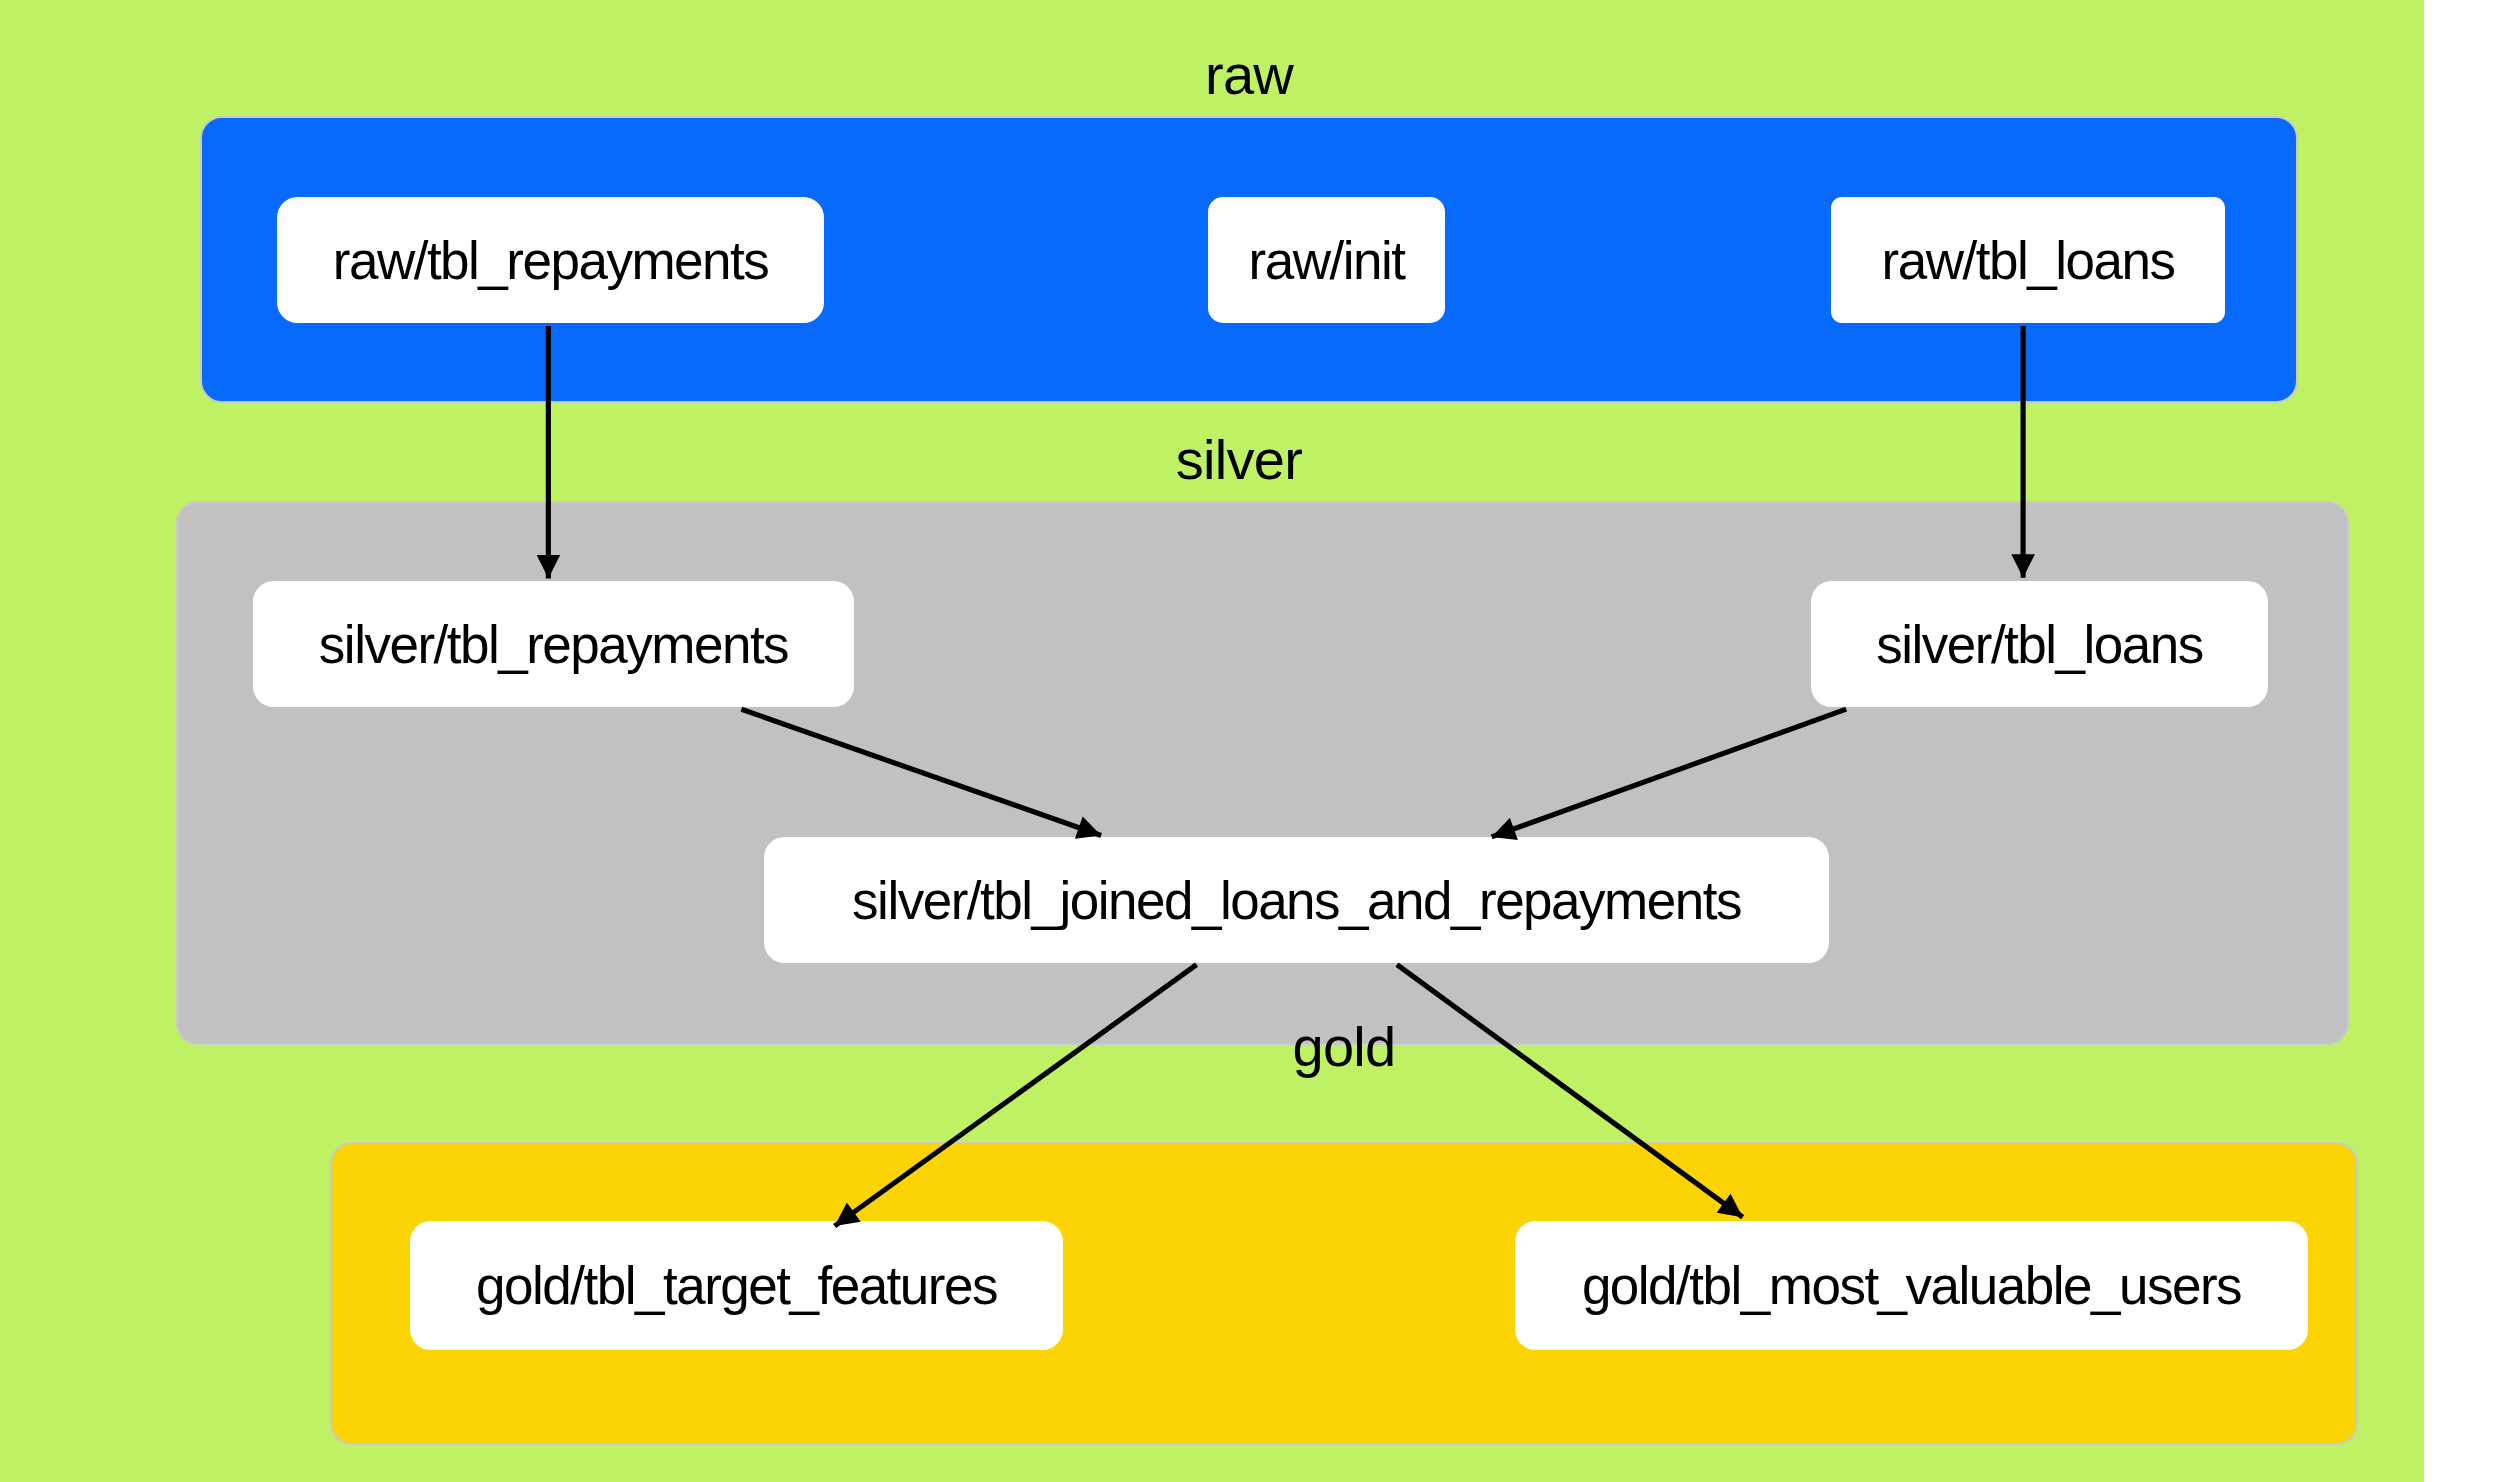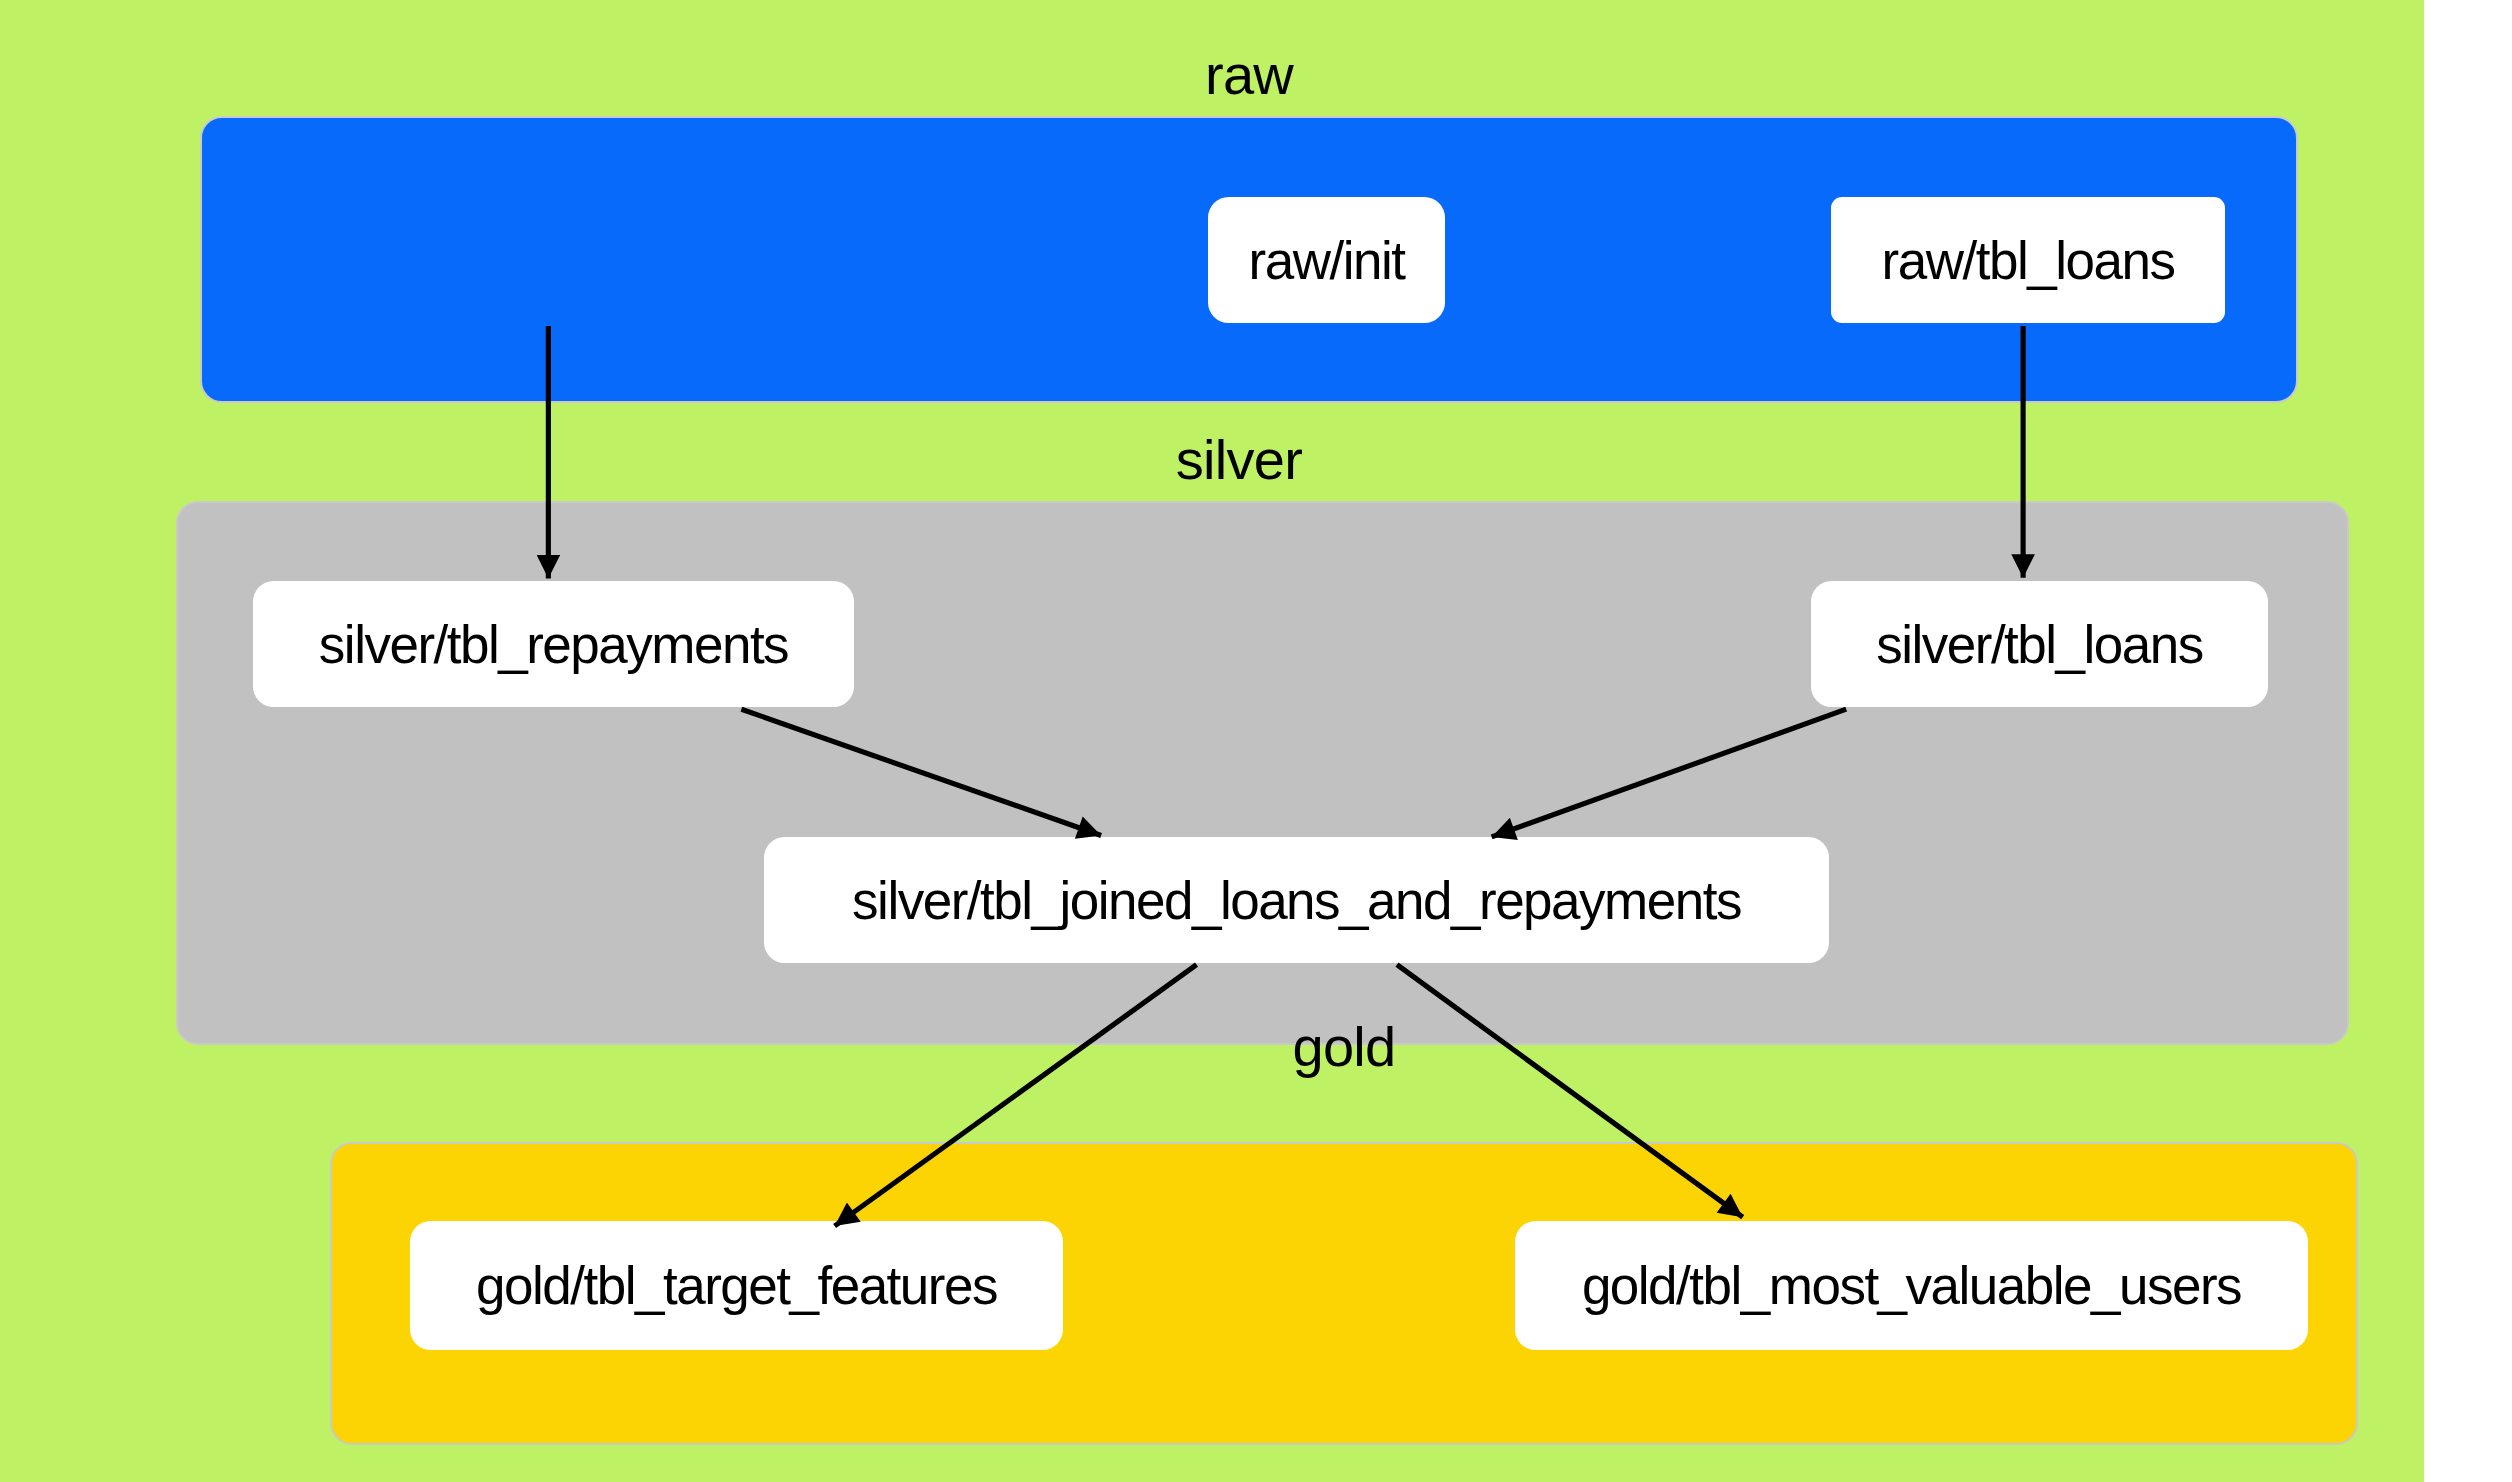--- a/index.html
+++ b/index.html
@@ -66,22 +66,25 @@
   <div class="layer" style="left: 176px; top: 501px; width: 2173px; height: 544px; background: rgb(193, 193, 193);"></div>
 
   <div class="layer" style="left: 330px; top: 1142px; width: 2028px; height: 303px; background: rgb(253, 212, 3);"></div>
 
   <div class="layer-label" style="left:1249px; top:47px;">raw</div>
 
   <div class="layer-label" style="left:1239px; top:432px;">silver</div>
 
   <div class="layer-label" style="left:1344px; top:1019px;">gold</div>
 
+  <div class="node" style="left:277px; top:197px; width:547px; height:126px;">
+    <span>raw/tbl_repayments</span>
+  </div>
 
-  <div class="node" style="left:1208px; top:197px; width:237px; height:126px;">
+  <div class="node" style="left:1208px; top:197px; width:237px; height:126px;border-radius:15px;">
     <span>raw/init</span>
   </div>
 
   <div class="node" style="left:1831px; top:197px; width:394px; height:126px;border-radius:11px;">
     <span>raw/tbl_loans</span>
   </div>
 
   <div class="node" style="left:1811px; top:581px; width:457px; height:126px;">
     <span>silver/tbl_loans</span>
   </div>

